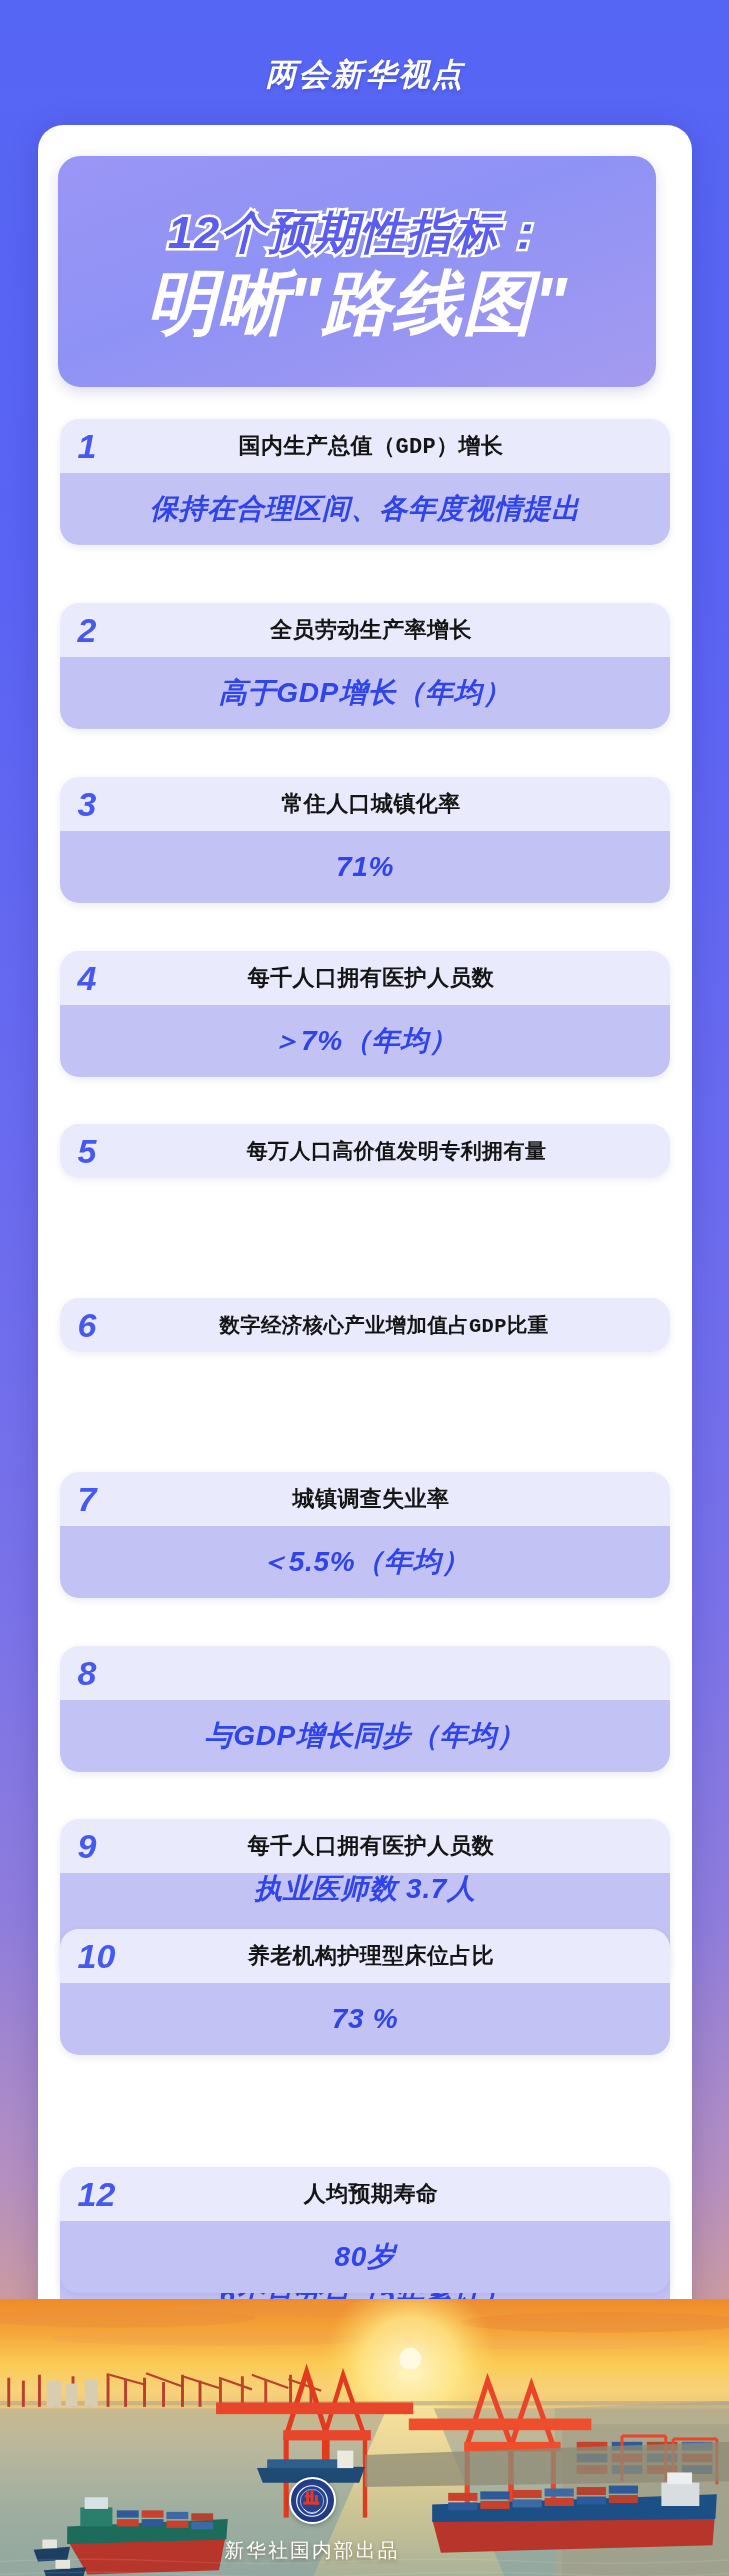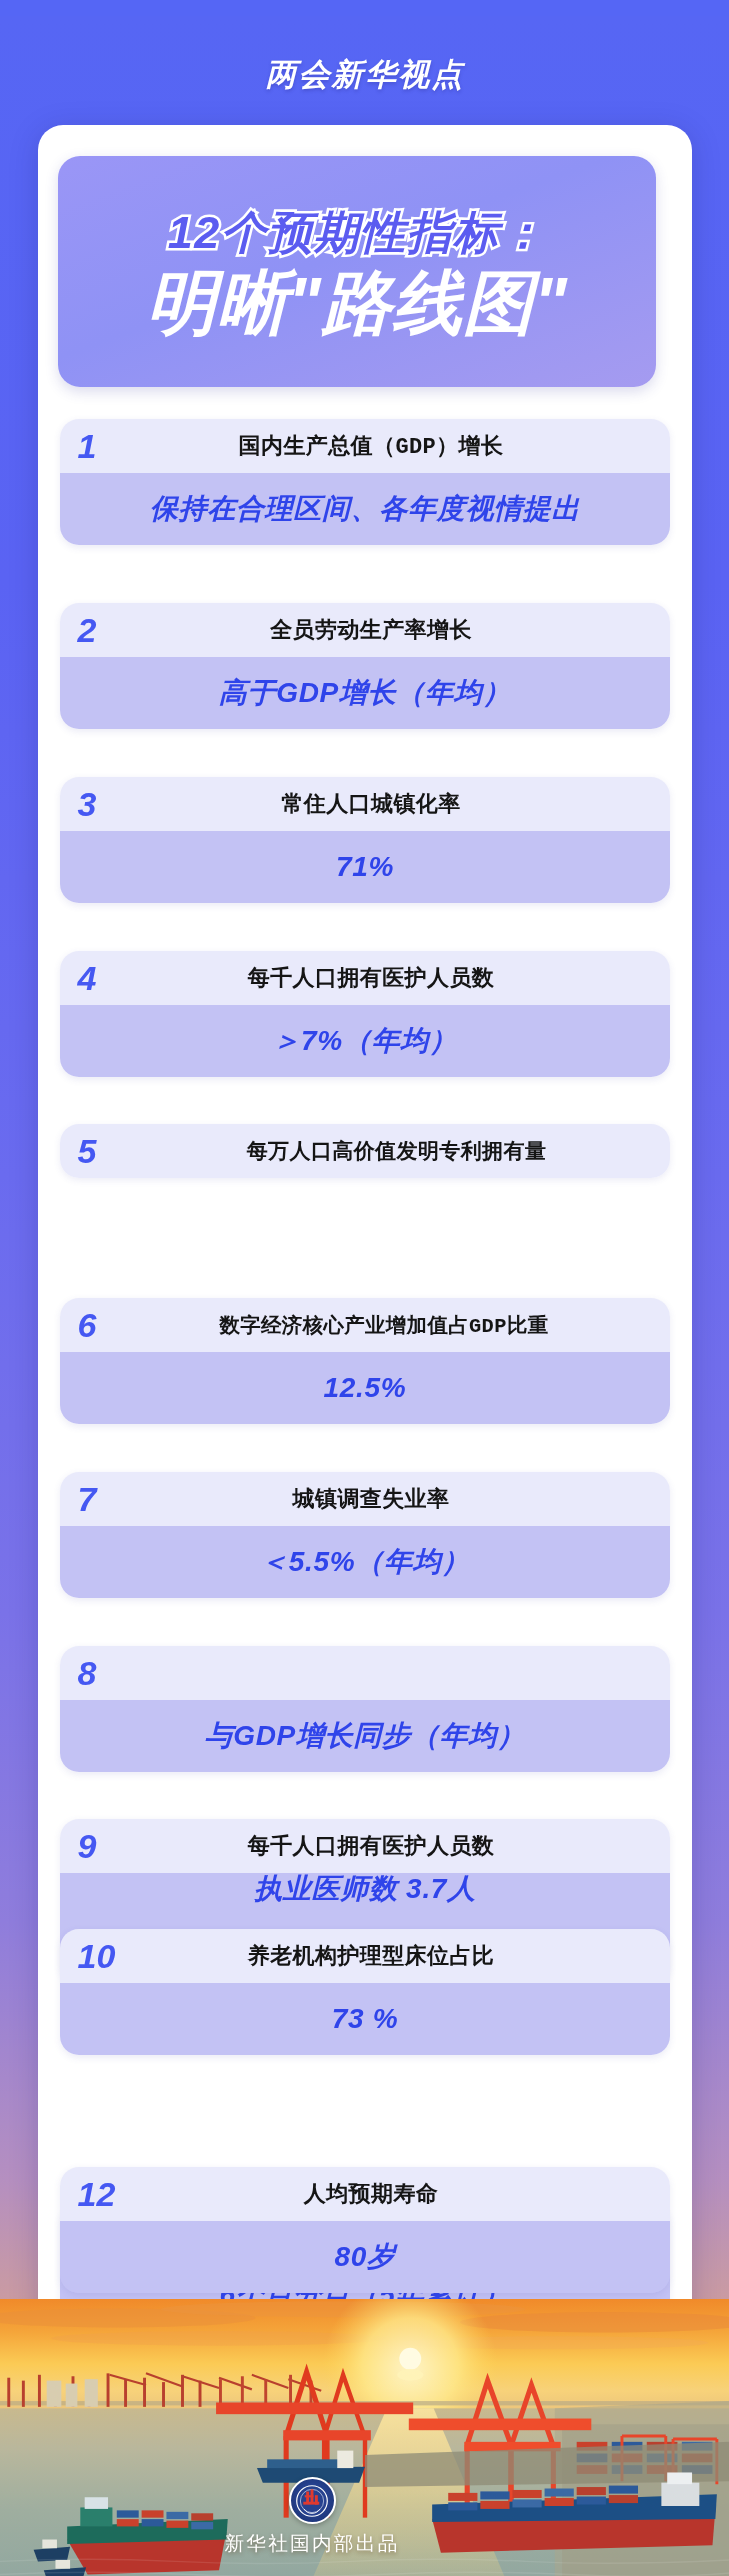--- a/index.html
+++ b/index.html
@@ -161,21 +161,21 @@
 
   
   #footer-block {
     position:absolute;
     left:0;
     top:2461px;
     width:624px;
     display:flex;
     flex-direction:column;
     align-items:center;
-    gap:6px;
+    gap:13px;
   }
   #xinhua-logo {
     width:47px;
     height:47px;
     border-radius:50%;
     background:radial-gradient(circle at 50% 45%, #2e4ea8 0%, #20397f 70%, #18306e 100%);
     border:2.2px solid #ffffff;
     display:flex;
     align-items:center;
     justify-content:center;
@@ -248,23 +248,20 @@
     <div class="item-head">
       <div class="item-num">5</div>
       <div class="item-label narrow">每万人口高价值发明专利拥有量</div>
     </div>
   </div>
 
   <div class="item-card" style="top:1282px;">
     <div class="item-head">
       <div class="item-num" style="width:38px;flex:0 0 38px;">6</div>
       <div class="item-label narrow" style="font-size:20.4px;">数字经济核心产业增加值占GDP比重</div>
-    </div>
-    <div class="item-value-box v-h1">
-      <div class="item-value">12.5%</div>
     </div>
   </div>
 
   <div class="item-card" style="top:1456px;">
     <div class="item-head">
       <div class="item-num">7</div>
       <div class="item-label">城镇调查失业率</div>
     </div>
     <div class="item-value-box v-h1">
       <div class="item-value">＜5.5%（年均）</div>

